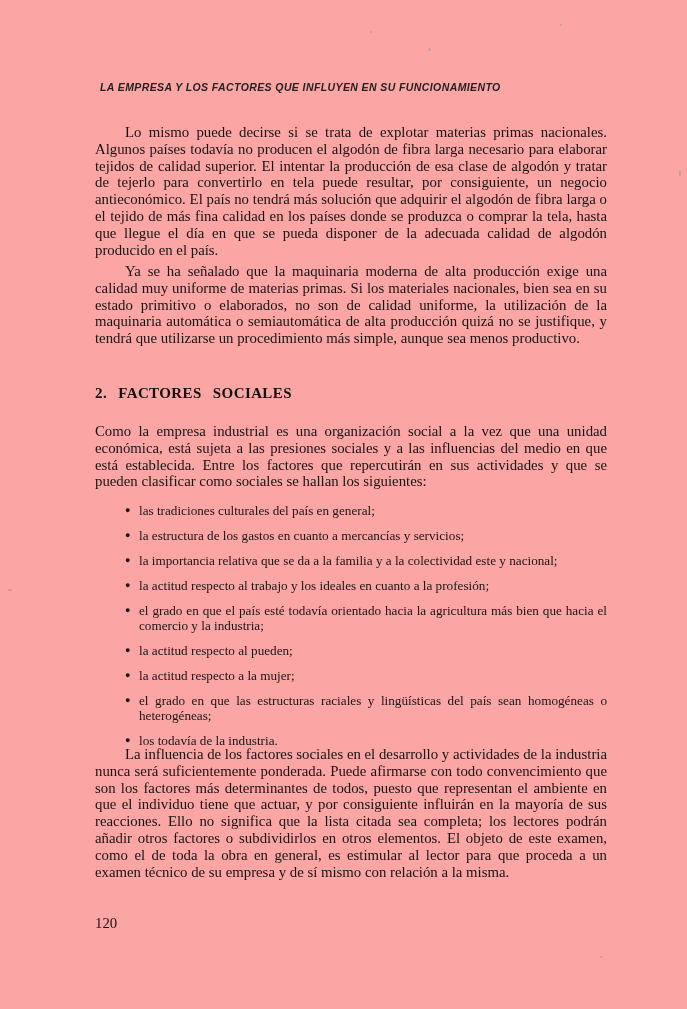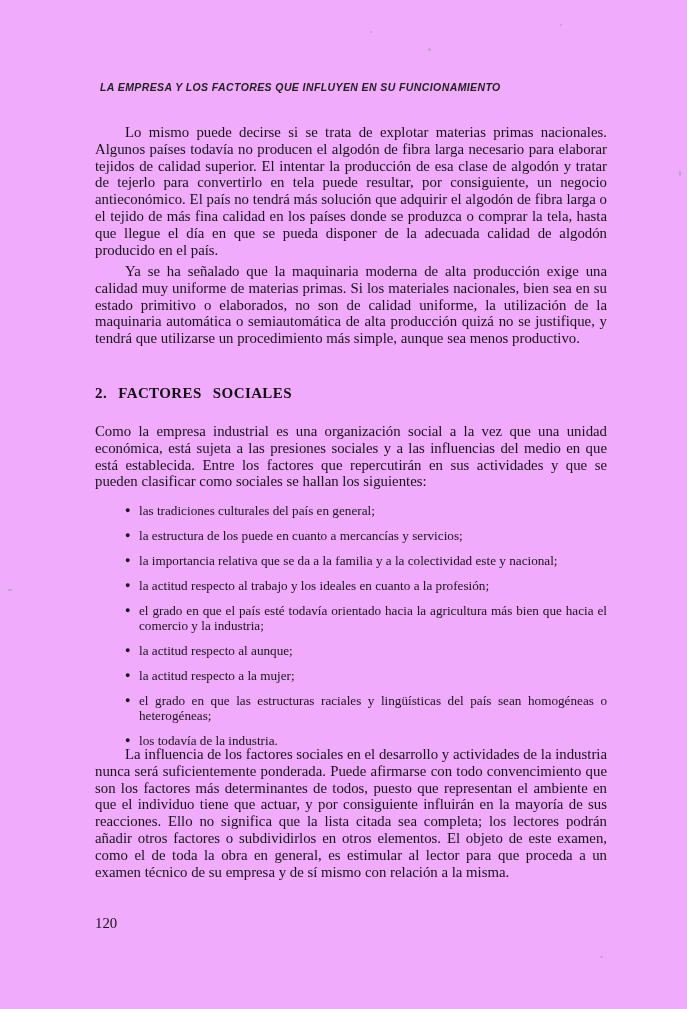--- a/index.html
+++ b/index.html
@@ -4,21 +4,21 @@
 <style>
   * { margin: 0; padding: 0; box-sizing: border-box; }
   html, body { background: #e8e8e8; }
   body { font-family: "Liberation Serif", serif; }
 
   .page {
     position: relative;
     width: 687px;
     height: 1009px;
     margin: 0 auto;
-    background: #f0abfc;
+    background: #fca5a5;
     color: #1b1b1b;
     overflow: hidden;
   }
 
   .running-header {
     position: absolute;
     top: 81px;
     left: 100px;
     font-family: "Liberation Sans", sans-serif;
     font-style: italic;
@@ -123,37 +123,37 @@
 
   <p class="body-text p3">Como la empresa industrial es una organización social a la vez que una unidad económica, está sujeta a las presiones sociales y a las influencias del medio en que está establecida. Entre los factores que repercutirán en sus actividades y que se pueden clasificar como sociales se hallan los siguientes:</p>
 
   <div class="bullet-list">
     <div class="bullet-item">
       <span class="bullet-glyph">●</span>
       <span class="bullet-text">las tradiciones culturales del país en general;</span>
     </div>
     <div class="bullet-item">
       <span class="bullet-glyph">●</span>
-      <span class="bullet-text">la estructura de los puede en cuanto a mercancías y servicios;</span>
+      <span class="bullet-text">la estructura de los gastos en cuanto a mercancías y servicios;</span>
     </div>
     <div class="bullet-item">
       <span class="bullet-glyph">●</span>
       <span class="bullet-text">la importancia relativa que se da a la familia y a la colectividad este y nacional;</span>
     </div>
     <div class="bullet-item">
       <span class="bullet-glyph">●</span>
       <span class="bullet-text">la actitud respecto al trabajo y los ideales en cuanto a la profesión;</span>
     </div>
     <div class="bullet-item">
       <span class="bullet-glyph">●</span>
       <span class="bullet-text">el grado en que el país esté todavía orientado hacia la agricultura más bien que hacia el comercio y la industria;</span>
     </div>
     <div class="bullet-item">
       <span class="bullet-glyph">●</span>
-      <span class="bullet-text">la actitud respecto al aunque;</span>
+      <span class="bullet-text">la actitud respecto al pueden;</span>
     </div>
     <div class="bullet-item">
       <span class="bullet-glyph">●</span>
       <span class="bullet-text">la actitud respecto a la mujer;</span>
     </div>
     <div class="bullet-item">
       <span class="bullet-glyph">●</span>
       <span class="bullet-text">el grado en que las estructuras raciales y lingüísticas del país sean homogéneas o heterogéneas;</span>
     </div>
     <div class="bullet-item">

